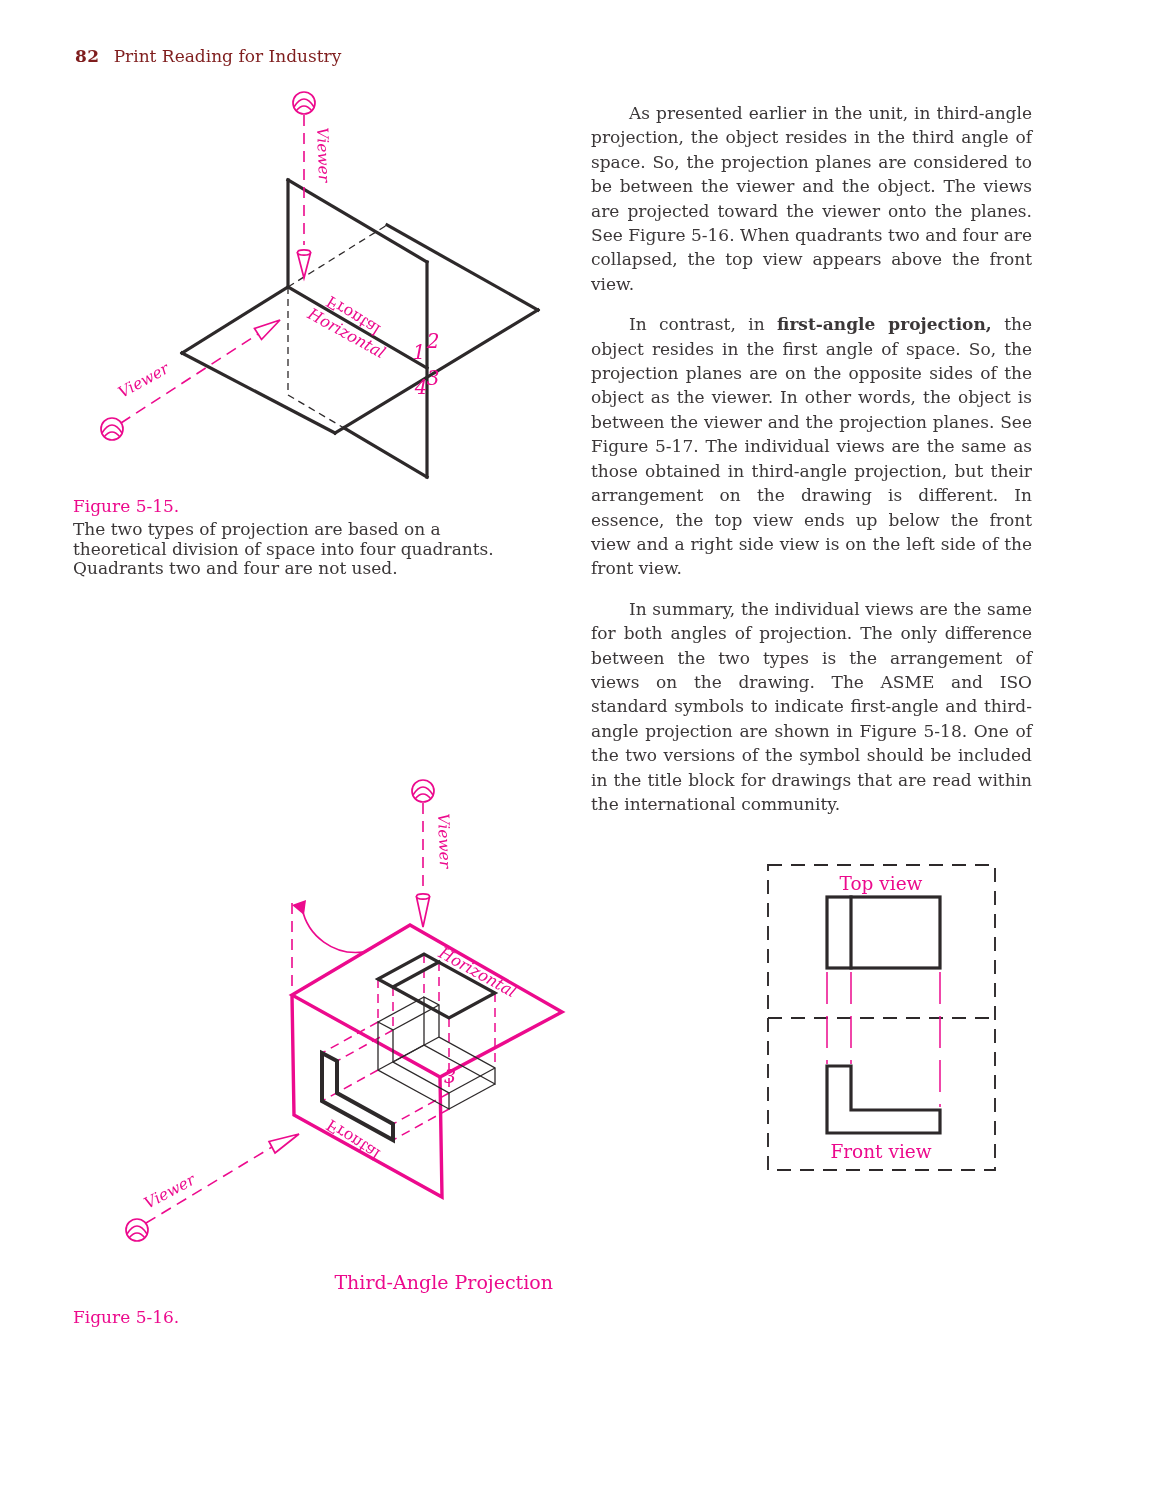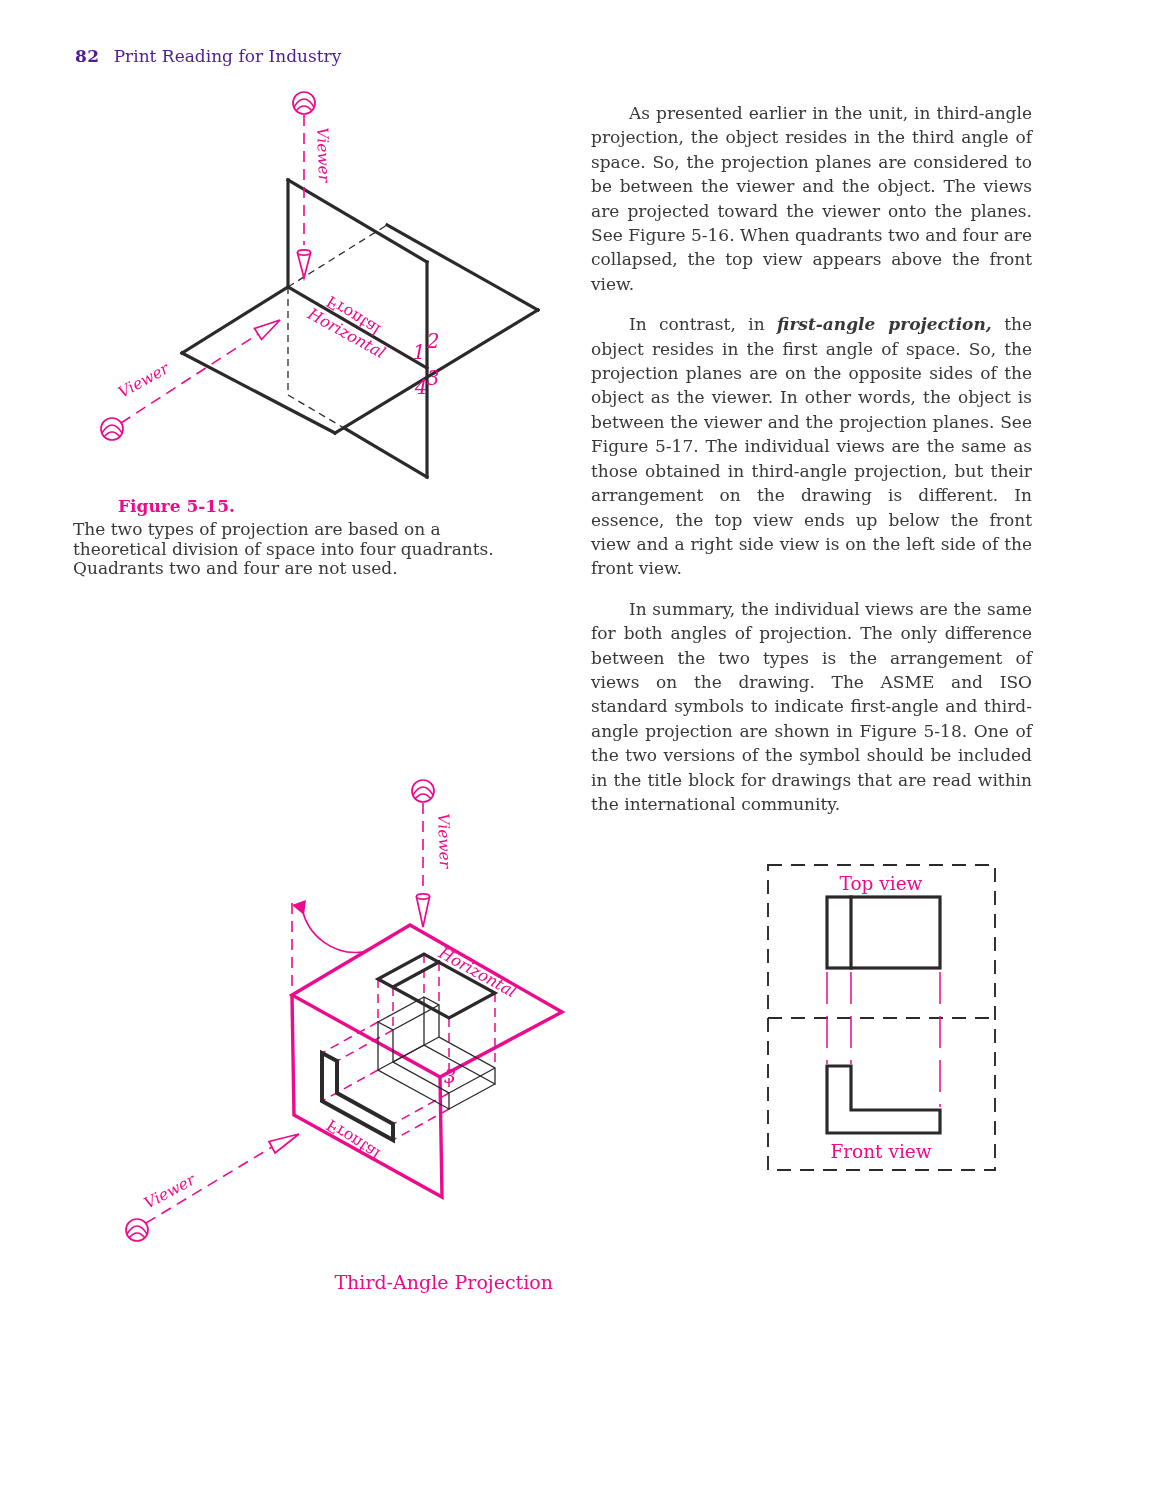--- a/index.html
+++ b/index.html
@@ -1,29 +1,29 @@
 <!DOCTYPE html>
 <html><head>
 <meta charset="utf-8">
 <style>
   html,body{margin:0;padding:0;background:#ffffff;}
   .page{
     position:relative;width:1156px;height:1497px;background:#ffffff;overflow:hidden;
     font-family:"DejaVu Serif","Liberation Serif",serif;color:#3b3738;
   }
-  .running-head{position:absolute;left:75px;top:46px;font-size:17px;color:#4c1d95;}
+  .running-head{position:absolute;left:75px;top:46px;font-size:17px;color:#7f1d1d;}
   .running-head .pagenum{font-weight:bold;margin-right:14px;letter-spacing:.5px;}
   .body-col{
     position:absolute;left:575px;top:85px;width:473px;
     font-size:17px;line-height:24.4px;text-align:justify;color:#3b3738;
   }
   .body-col p{margin:16px;text-indent:38px;}
-  .emph{font-weight:bold;font-style:italic;}
+  .emph{font-weight:bold;}
   .fig-caption{position:absolute;font-size:17px;line-height:19.6px;color:#3b3738;}
-  .fig-caption .cap-title{display:block;font-weight:bold;color:#ec0a8d;margin-bottom:3px;line-height:21px;margin-left:45px;}
+  .fig-caption .cap-title{display:block;font-weight:normal;color:#ec0a8d;margin-bottom:3px;line-height:21px;}
   .fig515-cap{left:73px;top:496px;width:452px;}
   .fig516-cap{left:73px;top:1307px;width:985px;}
   .diagram-label{
     position:absolute;width:320px;text-align:center;font-size:19px;color:#ec0a8d;top:1271px;
   }
   .dl-left{left:233px;text-align:right;}
   .dl-right{left:726px;}
   svg{position:absolute;overflow:visible;}
   .k-bold{stroke:#2d292a;stroke-width:3.2;fill:none;stroke-linecap:square;}
   .k-bold4{stroke:#2d292a;stroke-width:4;fill:none;stroke-linejoin:miter;}
@@ -221,15 +221,16 @@
     <g>
       <path class="k-bold" d="M72,211 L96,211 L96,255 L185,255 L185,278 L72,278 Z"></path>
     </g>
     <text class="m-text" x="126" y="35" text-anchor="middle" font-size="18.5">Top view</text>
     <text class="m-text" x="126" y="303" text-anchor="middle" font-size="18.5">Front view</text>
   </svg>
 
   <div class="diagram-label dl-left">Third-Angle Projection</div>
 
   <div class="fig-caption fig516-cap">
+    <span class="cap-title">Figure 5-16.</span>
   </div>
 
 </div>
 
 </body></html>

